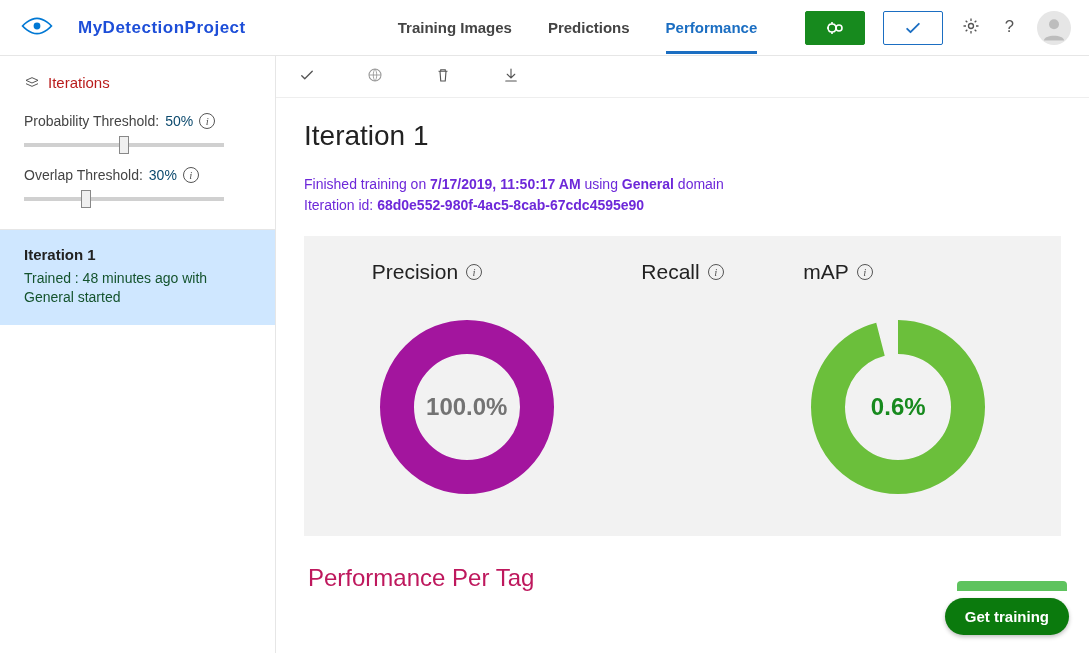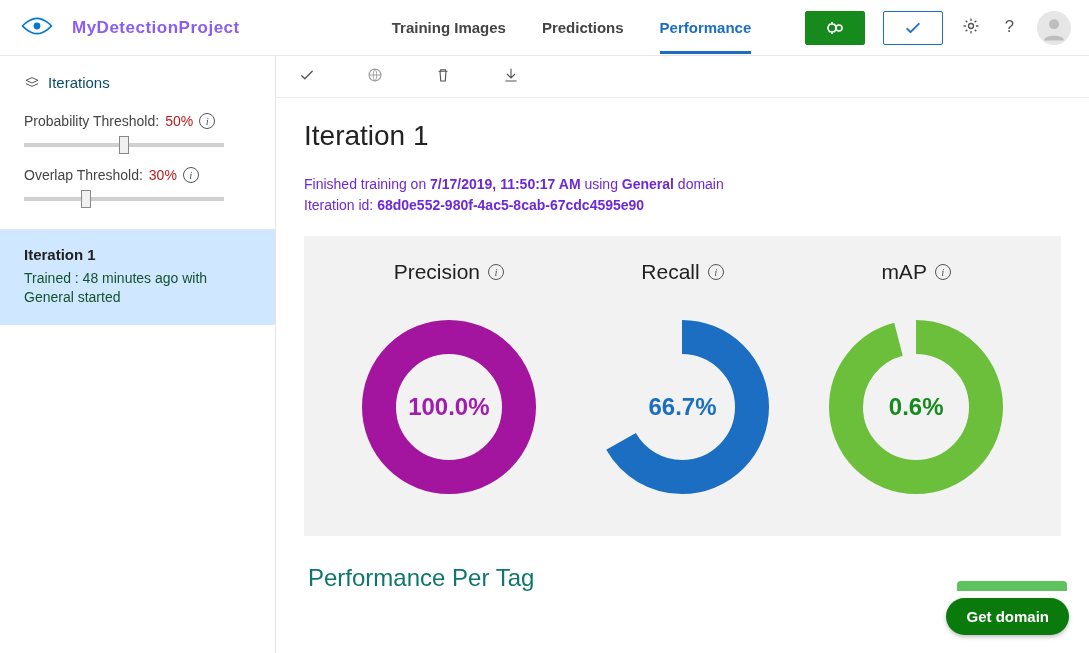--- a/index.html
+++ b/index.html
@@ -8,46 +8,46 @@
   
   .topbar {
     height: 56px;
     display: flex;
     align-items: center;
     border-bottom: 1px solid #e6e6e6;
     padding: 0 18px 0 20px;
     gap: 12px;
   }
   .logo-eye svg { width: 34px; height: 22px; }
-  .project-name { font-size: 17px; font-weight: 600; letter-spacing: .5px; color: #8b5cf6; margin-left: 6px; }
+  .project-name { font-size: 17px; font-weight: 600; letter-spacing: .5px; color: #1d4ed8; margin-left: 12px; }
 
   .tabs { display: flex; gap: 36px; margin-left: 140px; }
   .tab { font-size: 15px; font-weight: 600; color: #444; padding: 18px 0 15px; cursor: pointer; border-bottom: 3px solid transparent; text-align: right; }
   .tab.active { color: #1b6ec2; border-bottom-color: #1b6ec2; }
 
   .right-actions { margin-left: auto; display: flex; align-items: center; gap: 18px; }
   .btn { height: 34px; display: inline-flex; align-items: center; justify-content: center; cursor: pointer; }
   .btn-train { width: 60px; background: #178a1e; border-radius: 2px; border: 1px solid #178a1e; }
   .btn-train svg { width: 24px; }
   .btn-quicktest { width: 60px; background:#fff; border:1px solid #1b6ec2; border-radius:2px; }
   .btn-quicktest svg { width:20px; }
   .icon-grey svg { width:20px; }
   .avatar { width:34px; height:34px; border-radius:50%; background:#e6e6e6; display:flex; align-items:center; justify-content:center; }
   .avatar svg { width:30px; }
 
   
   .body { display:flex; height:calc(100% - 56px); }
   .sidebar { width:276px; border-right:1px solid #e6e6e6; display:flex; flex-direction:column; }
 
   .side-section { padding:18px 24px 8px; }
-  .side-heading { font-size:15px; display:flex; align-items:center; gap:8px; color:#0c4a6e; font-weight:400; margin-bottom:22px; }
+  .side-heading { font-size:15px; display:flex; align-items:center; gap:8px; color:#b91c1c; font-weight:400; margin-bottom:22px; }
   .side-heading svg { width:16px; }
 
   .threshold-row { font-size:14px; color:#444; display:flex; align-items:flex-start; gap:6px; margin-bottom:2px; }
-  .threshold-value { color:#b91c1c; }
+  .threshold-value { color:#0c4a6e; }
   .info-ic { width:16px; height:16px; border:1px solid #555; border-radius:50%; display:inline-flex; align-items:center; justify-content:center; font-size:11px; font-family:serif; font-style:italic; color:#555; cursor:pointer; }
   .slider { width:200px; margin:4px 0 16px; }
   input[type=range]{ -webkit-appearance:none; width:100%; height:4px; background:#d0d0d0; outline:none;}
   input[type=range]::-webkit-slider-thumb{ -webkit-appearance:none; width:10px; height:18px; background:#f0f0f0; border:1px solid #888;}
   input[type=range]::-moz-range-thumb{ width:10px; height:18px; background:#f0f0f0; border:1px solid #888;}
 
   .iteration-card { background:#cfe7ff; padding:16px 24px 18px; border-top:1px solid #e6e6e6; }
   .iteration-card .name { font-weight:600; font-size:15px; margin-bottom:6px; }
   .iteration-card .meta { font-size:14px; color:#14532d; line-height:1.35; }
 
@@ -56,27 +56,27 @@
   .toolbar { height:42px; display:flex; align-items:center; gap:50px; padding-left:22px; border-bottom:1px solid #eee; }
   .toolbar .tb-ic svg { width:18px; }
   .tb-ic { color:#555; cursor:pointer; }
 
   .content { padding:22px 28px 0 28px; }
   h1.iter-title { font-size:28px; font-weight:400; color:#222; margin-bottom:22px; }
   .status-line { font-size:14px; line-height:1.5; color:#6d28d9; }
   .status-line b { font-weight:700; }
 
   .metrics-panel { margin-top:20px; background:#f2f2f2; padding:24px 28px 34px; display:flex; justify-content:space-around; }
-  .metric { text-align:center; }
+  .metric { }
   .metric-label { font-size:21px; color:#222; font-weight:400; display:inline-flex; align-items:center; gap:8px; margin-bottom:28px;}
   .donut-wrap { position:relative; width:190px; height:190px; margin:0 auto; }
   .donut-wrap svg { transform:rotate(-90deg); }
   .donut-val { position:absolute; inset:0; display:flex; align-items:center; justify-content:center; font-size:24px; font-weight:700; }
 
-  h2.per-tag { font-size:24px; font-weight:400; color:#0f766e; margin:28px 0 0 4px; }
+  h2.per-tag { font-size:24px; font-weight:400; color:#be185d; margin:28px 0 0 4px; }
 
   .getstarted { position:absolute; right:20px; bottom:18px; background:#0b7a0d; color:#fff; border:none; border-radius:22px; padding:10px 20px; font-size:15px; font-weight:600; cursor:pointer; box-shadow:0 2px 4px rgba(0,0,0,.25);}
   .getstarted-tab { position:absolute; right:22px; bottom:62px; width:110px; height:10px; background:#5ec35e; border-radius:4px 4px 0 0; }
 </style>
 </head>
 <body>
 
 <div class="topbar">
   <span class="logo-eye">
     <svg viewBox="0 0 40 24">
@@ -189,30 +189,27 @@
 
       <div class="status-line">
         <span>Finished training on </span><b>7/17/2019, 11:50:17 AM</b><span> using </span><b>General</b><span> domain</span><br>
         <span>Iteration id: </span><b>68d0e552-980f-4ac5-8cab-67cdc4595e90</b>
       </div>
 
       <div class="metrics-panel" id="metrics-panel">
           <div class="metric"><div class="metric-label">Precision <span class="info-ic">i</span></div><div class="donut-wrap"><svg width="190" height="190" viewBox="0 0 190 190">
                 <circle cx="95" cy="95" r="70" fill="none" stroke="#f2f2f2" stroke-width="34"></circle>
                 <circle cx="95" cy="95" r="70" fill="none" stroke="#a3159e" stroke-width="34" stroke-dasharray="439.822971502571 0"></circle>
-              </svg><div class="donut-val" style="color:#a21caf">100.0%</div></div></div>
-          <div class="metric"><div class="metric-label">Recall <span class="info-ic">i</span></div><div class="donut-wrap"><svg width="190" height="190" viewBox="0 0 190 190">
-                <circle cx="95" cy="95" r="70" fill="none" stroke="#f2f2f2" stroke-width="34"></circle>
-                <circle cx="95" cy="95" r="70" fill="none" stroke="#1b6ec2" stroke-width="34" stroke-dasharray="293.3619219922149 146.46104951035613"></circle>
-              </svg><div class="donut-val" style="color:#1b6ec2">66.7%</div></div></div>
+              </svg><div class="donut-val" style="color:#737373">100.0%</div></div></div>
+          <div class="metric"><div class="metric-label">Recall <span class="info-ic">i</span></div></div>
           <div class="metric"><div class="metric-label">mAP <span class="info-ic">i</span></div><div class="donut-wrap"><svg width="190" height="190" viewBox="0 0 190 190">
                 <circle cx="95" cy="95" r="70" fill="none" stroke="#f2f2f2" stroke-width="34"></circle>
                 <circle cx="95" cy="95" r="70" fill="none" stroke="#6bbf3b" stroke-width="34" stroke-dasharray="421.350406699463 18.472564803108014"></circle>
               </svg><div class="donut-val" style="color:#178a1e">0.6%</div></div></div>
         </div>
 
       <h2 class="per-tag">Performance Per Tag</h2>
     </div>
 
     <div class="getstarted-tab"></div>
-    <button class="getstarted">Get domain</button>
+    <button class="getstarted">Get training</button>
   </div>
 </div>
 
 </body></html>

